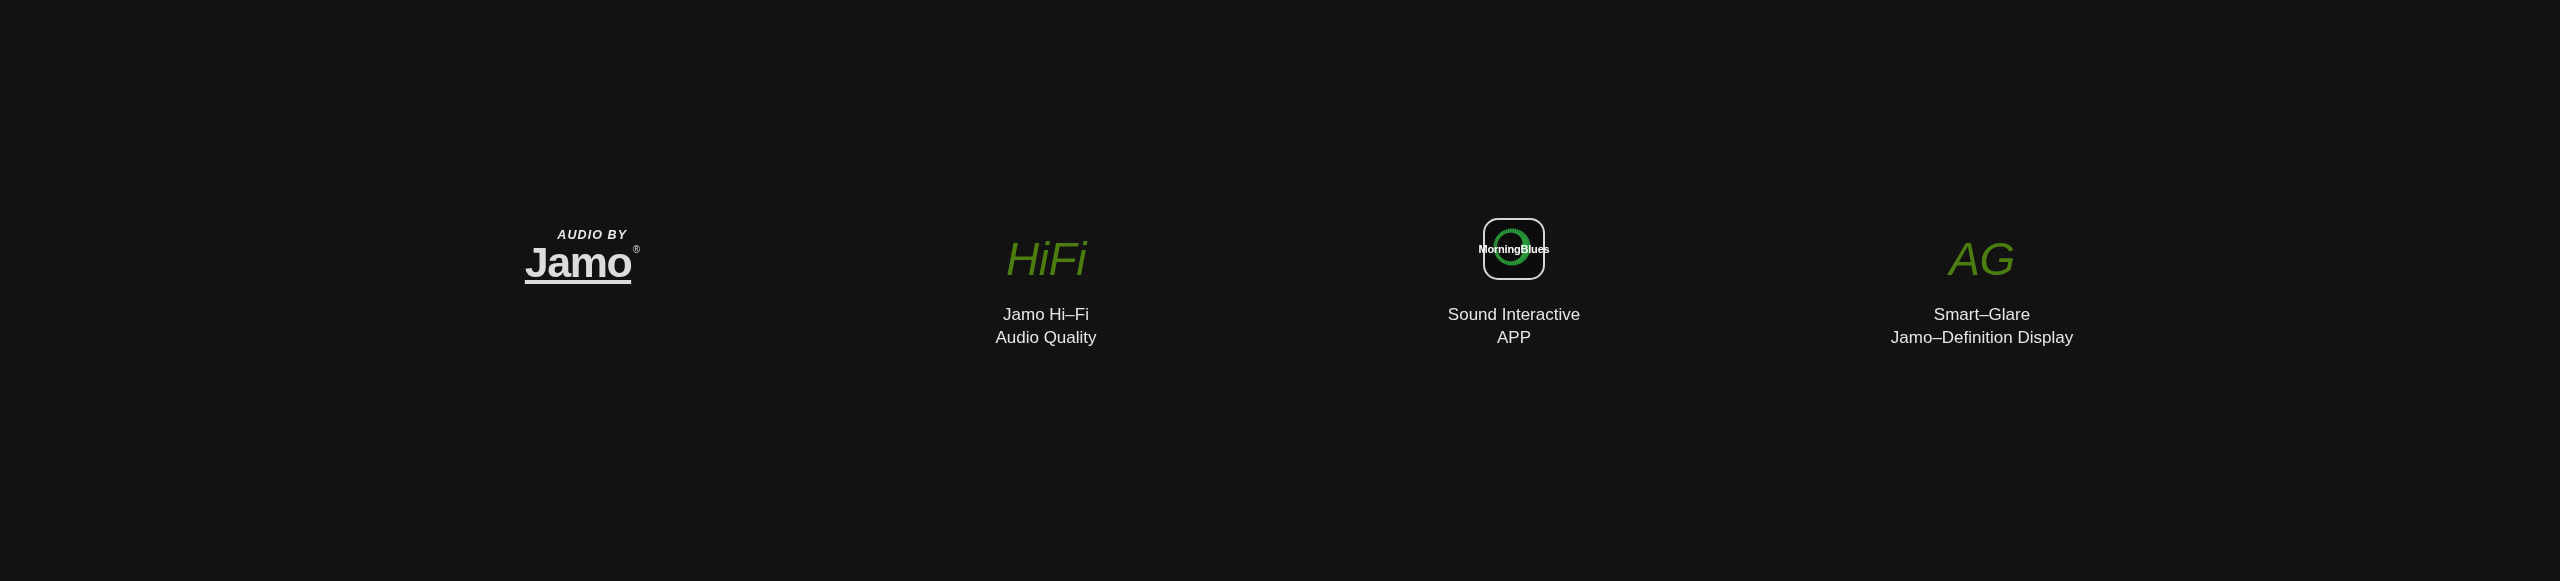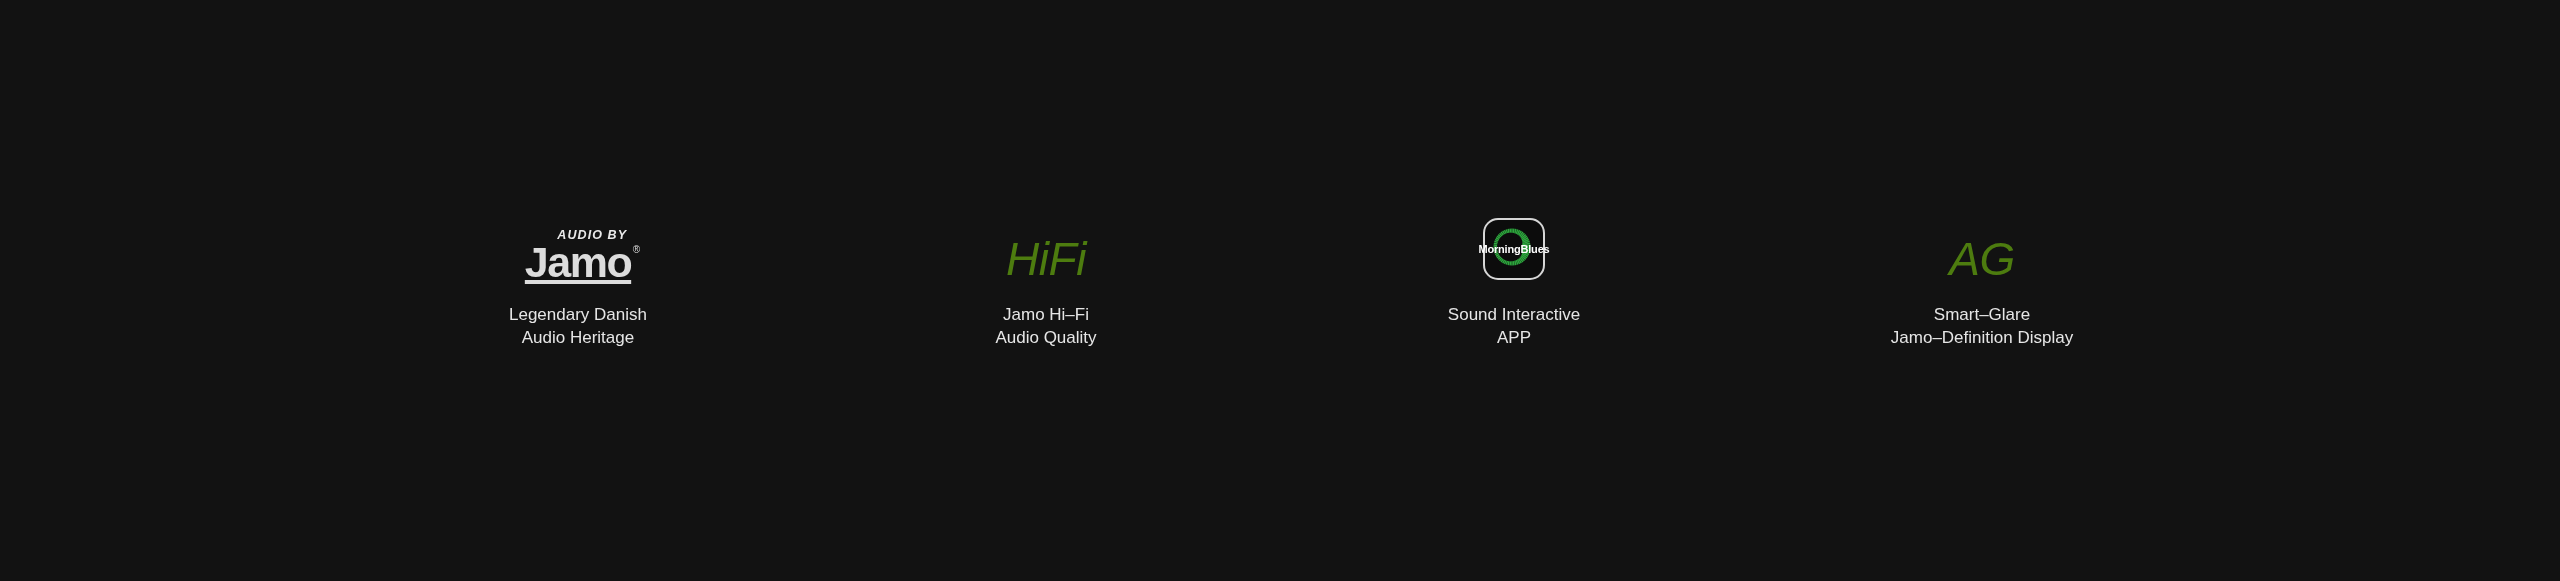--- a/index.html
+++ b/index.html
@@ -138,24 +138,20 @@
   <div class="features-row">
 
     <div class="feature">
       <div class="mark">
         <div class="jamo-lockup">
           <div class="audio-by">AUDIO BY</div>
           <div class="jamo-word">
             <span>Jamo</span><span class="jamo-reg">®</span>
           </div>
         </div>
-      </div>
-      <div class="caption">
-        <span class="line">Legendary Danish</span>
-        <span class="line">Audio Heritage</span>
       </div>
     </div>
 
     <div class="feature">
       <div class="mark">
         <div class="big-italic">HiFi</div>
       </div>
       <div class="caption">
         <span class="line">Jamo Hi–Fi</span>
         <span class="line">Audio Quality</span>

